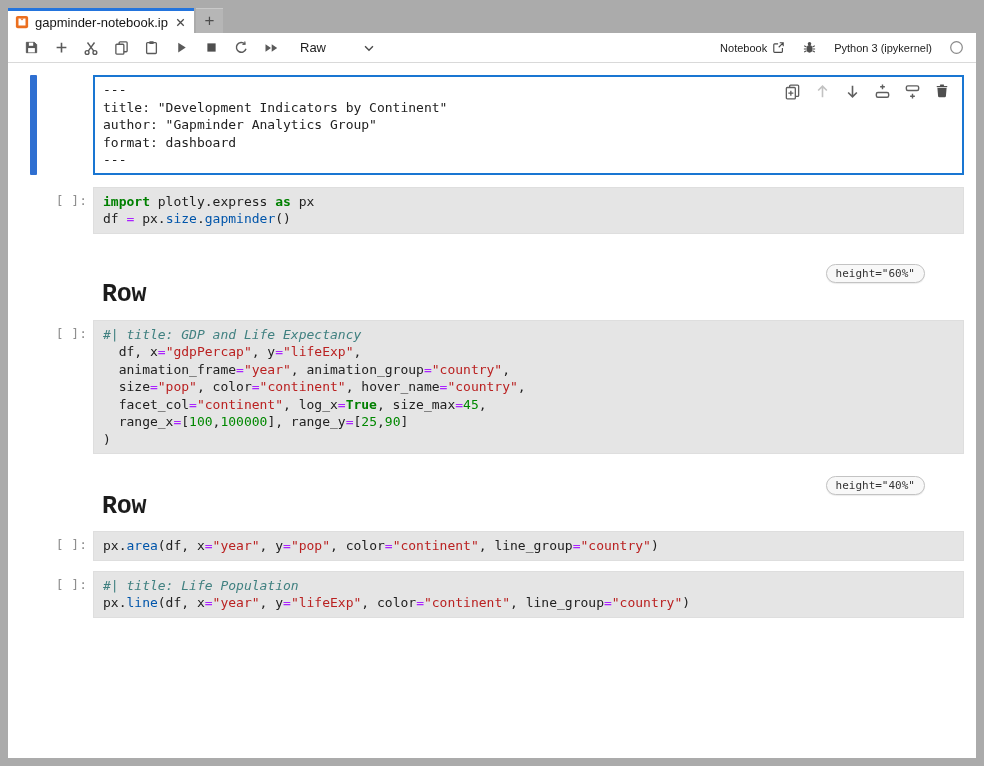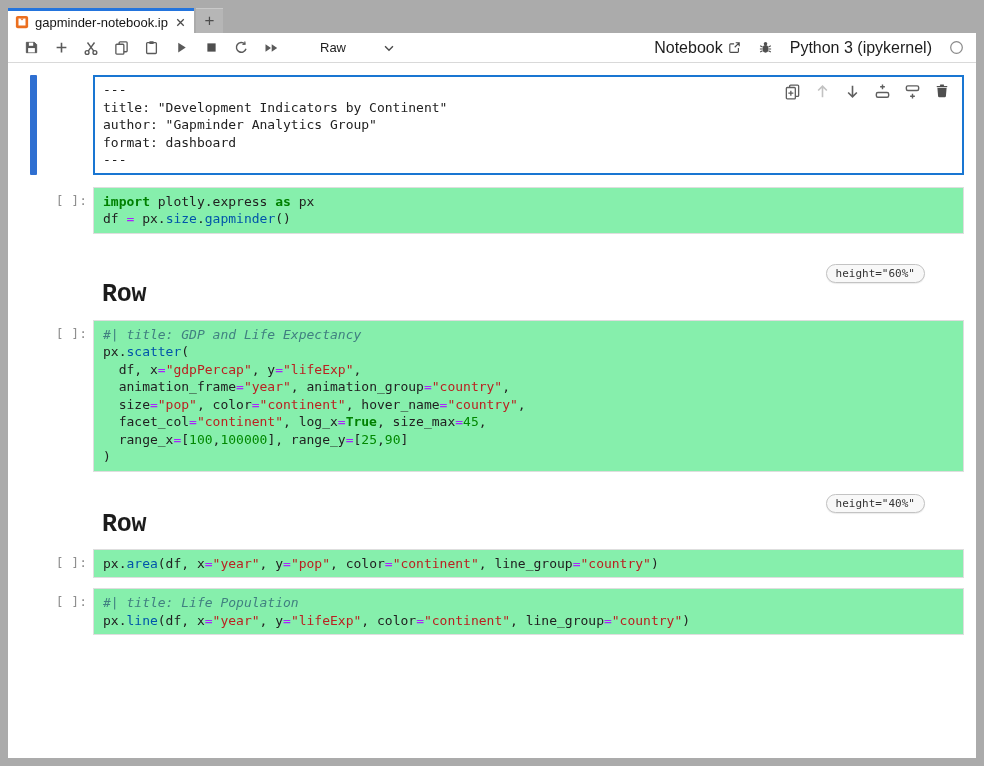--- a/index.html
+++ b/index.html
@@ -6,33 +6,33 @@
   body{width:984px;height:766px;background:#ababab;font-family:"Liberation Sans",sans-serif;position:relative;}
   .app{position:absolute;inset:8px;display:flex;flex-direction:column;}
   
   .tabbar{height:25px;display:flex;align-items:stretch;flex:0 0 25px;}
   .tab-active{width:186px;background:#fff;border-top:3px solid #2374dd;display:flex;align-items:center;padding:0 7px;gap:6px;font-size:13px;color:#141414;box-sizing:border-box;}
   .tab-title{flex:1;white-space:nowrap;overflow:hidden;}
   .tab-close{display:flex;align-items:center;cursor:pointer;}
   .tab-new{width:27px;margin-left:2px;background:#b6b6b6;display:flex;align-items:center;justify-content:center;font-size:17px;color:#4d4d4d;border-top:1px solid #c9c9c9;box-sizing:border-box;}
   .tab-icon{display:flex;align-items:center;}
   
-  .toolbar{height:30px;flex:0 0 30px;background:#fff;border-bottom:1px solid #d9d9d9;display:flex;align-items:center;padding:0 8px;box-sizing:border-box;gap:20px;}
+  .toolbar{height:30px;flex:0 0 30px;background:#fff;border-bottom:1px solid #d9d9d9;display:flex;align-items:center;padding:0 8px;box-sizing:border-box;}
   .tb-btn{width:30px;height:26px;border:none;background:transparent;display:flex;align-items:center;justify-content:center;padding:0;cursor:pointer;}
   .tb-select{display:flex;align-items:center;margin-left:14px;font-size:13px;color:#1d1d1d;cursor:pointer;}
   .tb-select .chev{margin-left:36px;display:flex;align-items:center;}
   .tb-spacer{flex:1;}
-  .tb-right{display:flex;align-items:center;gap:17px;font-size:16px;color:#1d1d1d;padding-right:4px;}
+  .tb-right{display:flex;align-items:center;gap:17px;font-size:11px;color:#1d1d1d;padding-right:4px;}
   .tb-link{display:flex;align-items:center;gap:5px;cursor:pointer;}
   .icon{display:inline-flex;align-items:center;line-height:0;}
   
   .content{flex:1;background:#fff;overflow:hidden;position:relative;}
   .cell-row{display:flex;position:relative;}
   .prompt{flex:0 0 85px;width:85px;text-align:right;padding:6px 6px 0 0;font:13px "DejaVu Sans Mono",monospace;color:#8f8f8f;box-sizing:border-box;}
-  .cell{flex:1;margin-right:12px;border:1px solid #dedede;background:#86efac;padding:5px 9px;font:13px/17.5px "DejaVu Sans Mono",monospace;color:#212121;box-sizing:border-box;}
+  .cell{flex:1;margin-right:12px;border:1px solid #dedede;background:#e5e5e5;padding:5px 9px;font:13px/17.5px "DejaVu Sans Mono",monospace;color:#212121;box-sizing:border-box;}
   .cell.raw{background:#fff;border:2px solid #1976d2;padding:4px 8px;}
   .cl{display:block;white-space:pre;}
   .tok-k{color:#008000;font-weight:bold;}
   .tok-o{color:#aa22ff;}
   .tok-s{color:#ba2121;}
   .tok-c{color:#408080;font-style:italic;}
   .tok-n{color:#008800;}
   .tok-f{color:#0055aa;}
   .tok-p{color:#212121;}
   .collapser{position:absolute;left:22px;top:0;bottom:0;width:7px;background:#2f6fd1;border-radius:1px;cursor:pointer;}
@@ -250,21 +250,20 @@
           <div class="prompt"></div>
           <div class="md-body">
             <h1 class="md-h1">Row</h1>
             <span class="badge">height="60%"</span>
           </div>
         </div>
         <div class="cell-row" style="margin-top: 11px;">
           <div class="prompt">[ ]:</div>
           <div class="cell">
             <span class="cl"><span class="tok-c">#| title: GDP and Life Expectancy</span></span>
-            <span class="cl"><span class="tok-p">px.</span><span class="tok-f">scatter</span><span class="tok-p">(</span></span>
             <span class="cl"><span class="tok-p">  df, x</span><span class="tok-o">=</span><span class="tok-s">"gdpPercap"</span><span class="tok-p">, y</span><span class="tok-o">=</span><span class="tok-s">"lifeExp"</span><span class="tok-p">,</span></span>
             <span class="cl"><span class="tok-p">  animation_frame</span><span class="tok-o">=</span><span class="tok-s">"year"</span><span class="tok-p">, animation_group</span><span class="tok-o">=</span><span class="tok-s">"country"</span><span class="tok-p">,</span></span>
             <span class="cl"><span class="tok-p">  size</span><span class="tok-o">=</span><span class="tok-s">"pop"</span><span class="tok-p">, color</span><span class="tok-o">=</span><span class="tok-s">"continent"</span><span class="tok-p">, hover_name</span><span class="tok-o">=</span><span class="tok-s">"country"</span><span class="tok-p">,</span></span>
             <span class="cl"><span class="tok-p">  facet_col</span><span class="tok-o">=</span><span class="tok-s">"continent"</span><span class="tok-p">, log_x</span><span class="tok-o">=</span><span class="tok-k">True</span><span class="tok-p">, size_max</span><span class="tok-o">=</span><span class="tok-n">45</span><span class="tok-p">,</span></span>
             <span class="cl"><span class="tok-p">  range_x</span><span class="tok-o">=</span><span class="tok-p">[</span><span class="tok-n">100</span><span class="tok-p">,</span><span class="tok-n">100000</span><span class="tok-p">], range_y</span><span class="tok-o">=</span><span class="tok-p">[</span><span class="tok-n">25</span><span class="tok-p">,</span><span class="tok-n">90</span><span class="tok-p">]</span></span>
             <span class="cl"><span class="tok-p">)</span></span>
           </div>
         </div>
         <div class="cell-row" style="margin-top: 38px;">
           <div class="prompt"></div>

